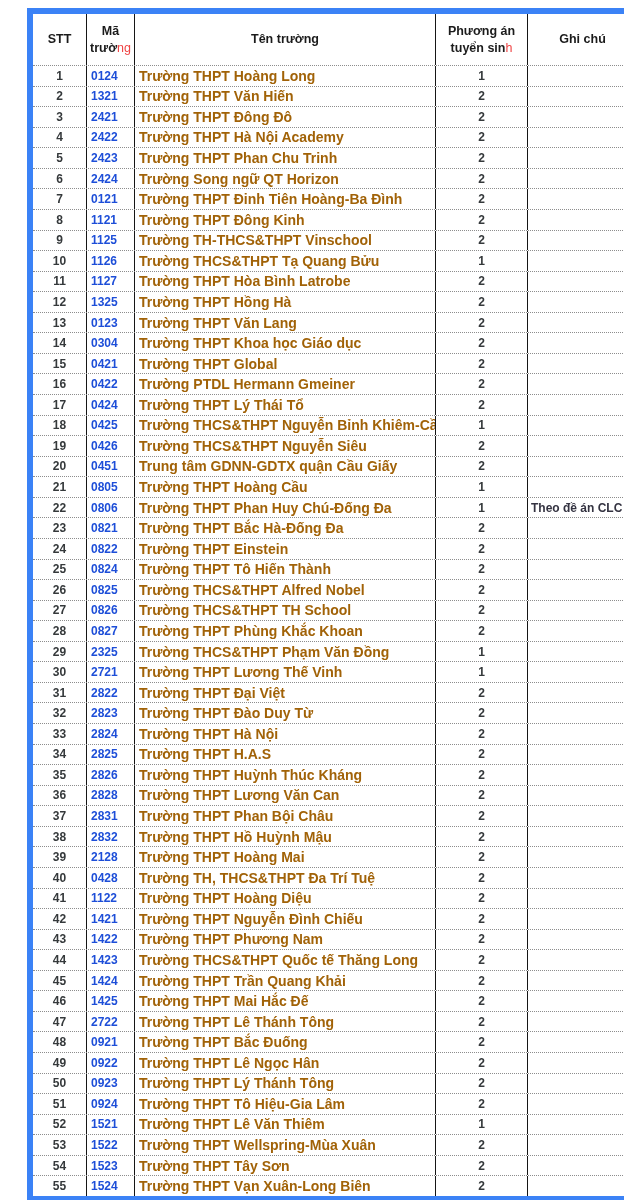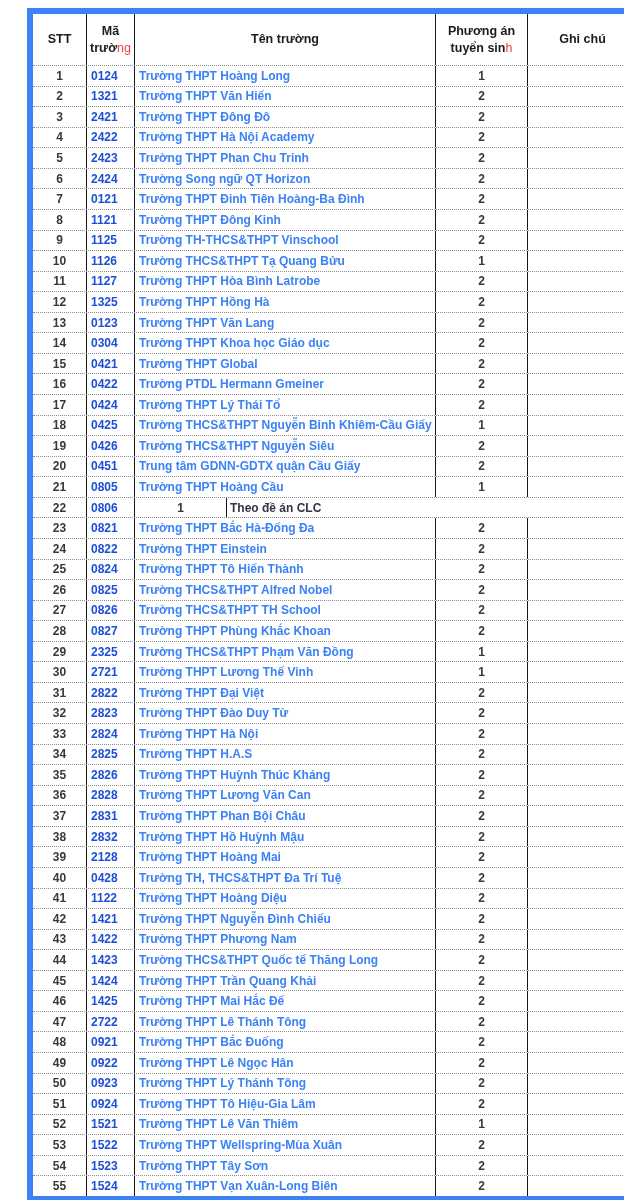--- a/index.html
+++ b/index.html
@@ -59,21 +59,21 @@
     text-align: center;
     font-weight: 700;
     font-size: 12.5px;
     color: #1b1b1b;
     line-height: 1.3;
   }
   .hcell .light { color: #ef4444; font-weight: 400; }
   .hline { display: block; }
   .cell-stt  { justify-content: center; font-weight: 700; font-size: 12px; color: #35393b; }
   .cell-code { padding-left: 4px; font-weight: 700; font-size: 12px; color: #1d4ed8; }
-  .cell-name { padding-left: 4px; font-weight: 700; font-size: 12px; color: #3b82f6; }
+  .cell-name { padding-left: 4px; font-weight: 700; font-size: 14px; color: #a16207; }
   .cell-plan { justify-content: center; font-weight: 700; font-size: 12px; color: #35393b; }
   .cell-note { padding-left: 3px; font-weight: 700; font-size: 12px; color: #343341; }
 </style>
 </head>
 <body>
 
 <div class="school-table">
   <div class="header-row">
     <div class="cell hcell c1">
       <span class="hline">STT</span>
@@ -258,20 +258,21 @@
     <div class="cell cell-stt c1">21</div>
     <div class="cell cell-code c2">0805</div>
     <div class="cell cell-name c3">Trường THPT Hoàng Cầu</div>
     <div class="cell cell-plan c4">1</div>
     <div class="cell cell-note c5"></div>
   </div>
 
   <div class="trow">
     <div class="cell cell-stt c1">22</div>
     <div class="cell cell-code c2">0806</div>
+    <div class="cell cell-name c3">Trường THPT Phan Huy Chú-Đống Đa</div>
     <div class="cell cell-plan c4">1</div>
     <div class="cell cell-note c5">Theo đề án CLC</div>
   </div>
 
   <div class="trow">
     <div class="cell cell-stt c1">23</div>
     <div class="cell cell-code c2">0821</div>
     <div class="cell cell-name c3">Trường THPT Bắc Hà-Đống Đa</div>
     <div class="cell cell-plan c4">2</div>
     <div class="cell cell-note c5"></div>

